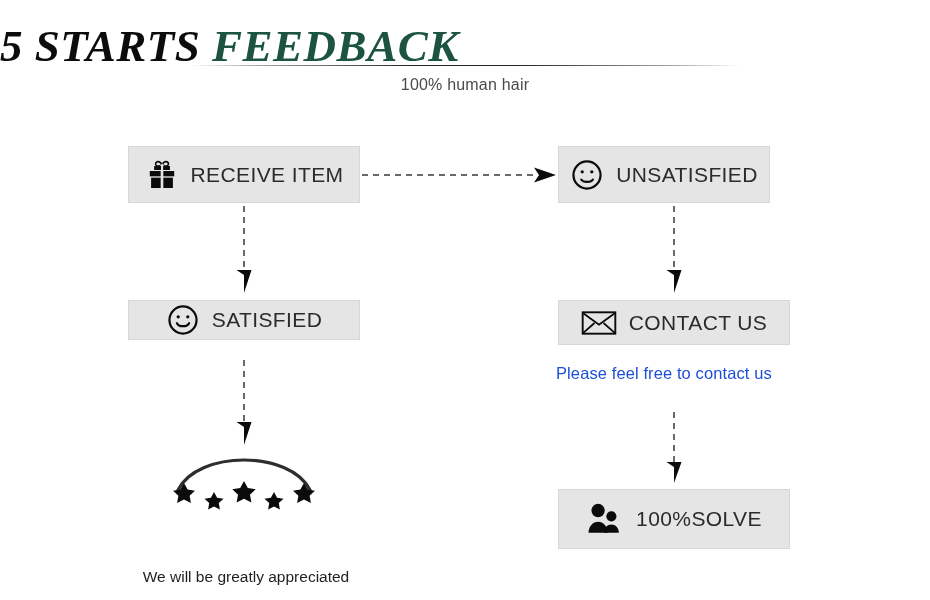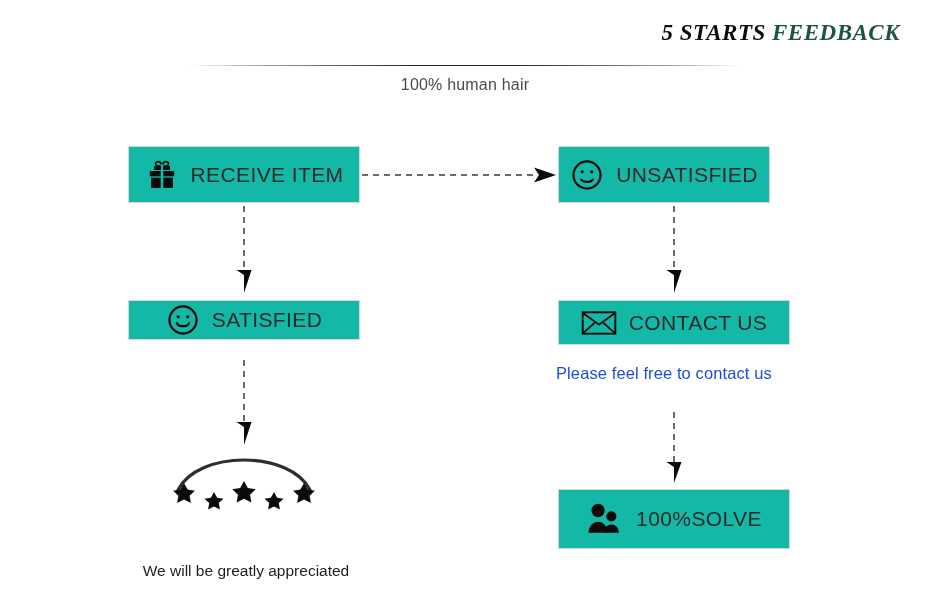--- a/index.html
+++ b/index.html
@@ -15,25 +15,25 @@
     font-family: "Liberation Sans", sans-serif;
     color: #222;
   }
 
   
   .header-title {
     position: absolute;
     top: 20px;
     left: 0;
     width: 900px;
-    text-align: right;
+    text-align: left;
     font-family: "Liberation Serif", serif;
     font-style: italic;
     font-weight: bold;
-    font-size: 23px;
+    font-size: 45px;
     letter-spacing: 0.5px;
     white-space: nowrap;
   }
   .title-a { color: #0c0c0c; }
   .title-b { color: #1d5440; }
 
   .divider {
     position: absolute;
     top: 65px;
     left: 190px;
@@ -56,21 +56,21 @@
     text-align: center;
     font-size: 16px;
     color: #4a4a4a;
     letter-spacing: 0.2px;
   }
 
   
   .node {
     position: absolute;
     border: 1px solid #d7d7da;
-    background: #14b8a6;
+    background: #e5e5e5;
     box-sizing: border-box;
     display: flex;
     align-items: center;
     justify-content: center;
   }
   .node .lbl {
     font-size: 21px;
     color: #2b2b2b;
     letter-spacing: 0.4px;
     white-space: nowrap;
@@ -125,21 +125,21 @@
     position: absolute;
     left: 104px;
     top: 521px;
     width: 284px;
     text-align: center;
     font-size: 15.5px;
     line-height: 20px;
     color: #1f1f1f;
     white-space: pre;
   }
-  .caption div { white-space: pre; }
+  .caption div { white-space: pre; margin-top: 6px; }
 </style>
 </head>
 <body>
 
 <div class="header-title"><span class="title-a">5 STARTS </span><span class="title-b">FEEDBACK</span></div>
 
 <div class="divider"></div>
 
 <div class="subtitle">100% human hair</div>
 

